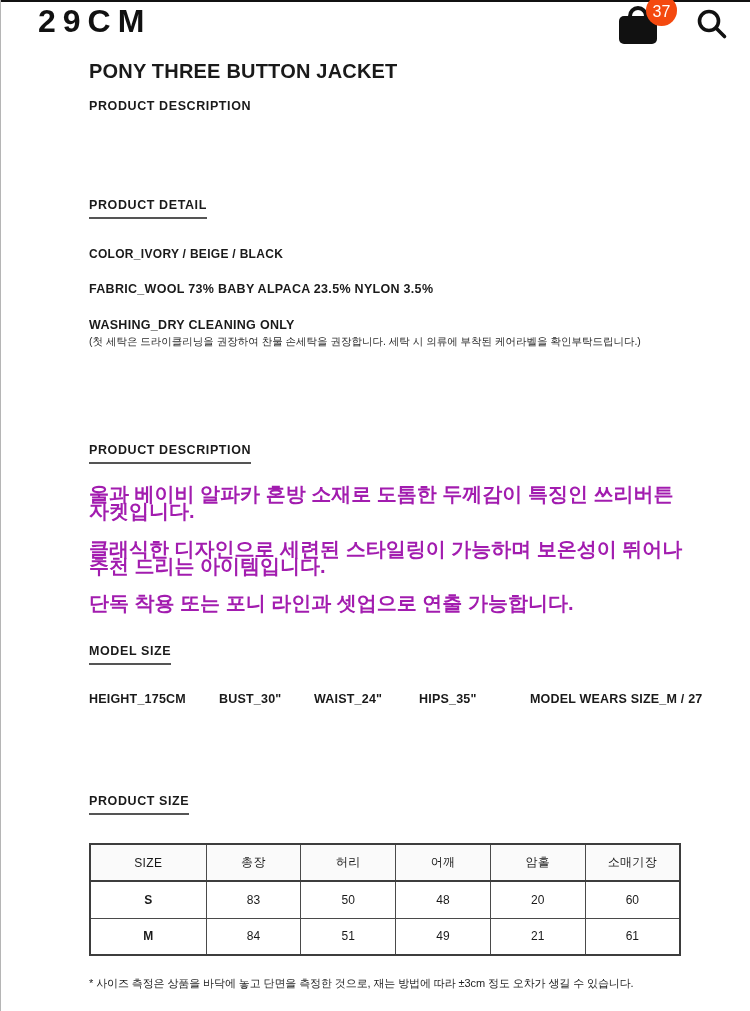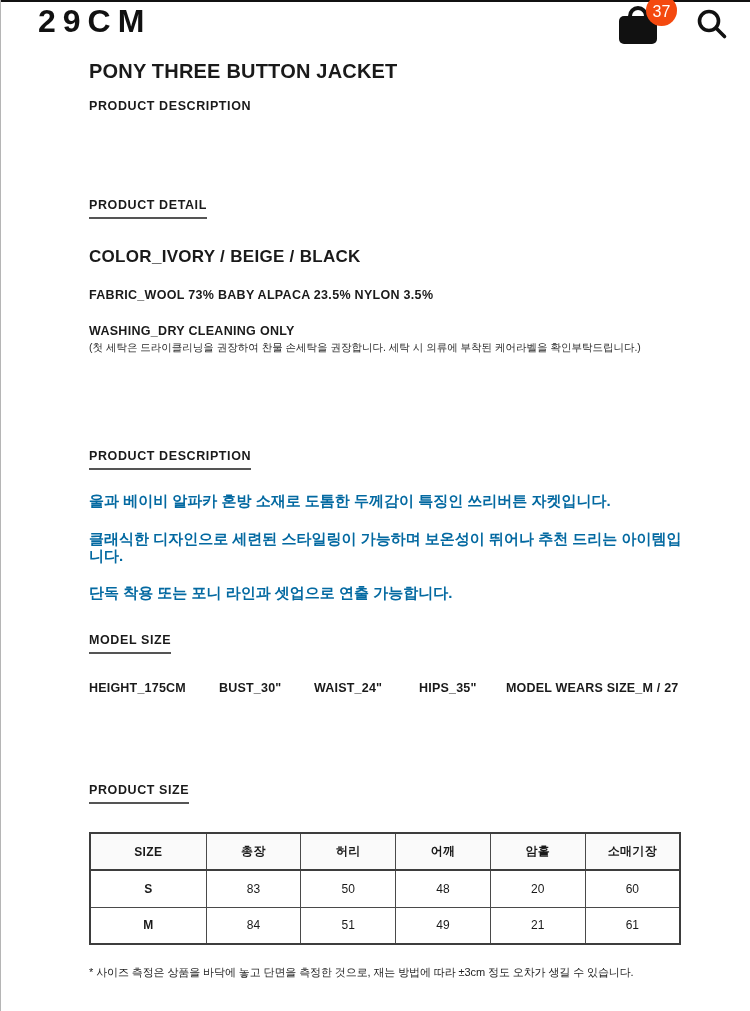--- a/index.html
+++ b/index.html
@@ -44,51 +44,51 @@
   
   .main { padding-left: 88px; padding-right: 56px; }
   .title { margin-top: 12px; font-size: 20px; font-weight: 700; letter-spacing: 0.2px; }
   .info-label { margin-top: 16px; font-size: 12.5px; font-weight: 700; letter-spacing: 0.6px; }
   .section-heading {
     display: inline-block;
     font-size: 12.5px; font-weight: 700; letter-spacing: 0.6px;
     padding-bottom: 5px; border-bottom: 2px solid #555;
   }
   .h-detail { margin-top: 85px; }
-  .line-color   { margin-top: 28px; font-size: 17px; font-weight: 700; letter-spacing: 0.3px; }
+  .line-color   { margin-top: 28px; font-size: 12px; font-weight: 700; letter-spacing: 0.3px; }
   .line-fabric  { margin-top: 21px; font-size: 12.5px; font-weight: 700; letter-spacing: 0.3px; }
   .line-washing { margin-top: 22px; font-size: 12.5px; font-weight: 700; letter-spacing: 0.3px; }
   .line-note    { margin-top: 3px;  font-size: 10.5px; font-weight: 400; color: #2a2a2a; }
   .h-desc { margin-top: 94px; }
-  .desc-p { font-size: 15px; font-weight: 700; line-height: 17px; color: #0369a1; }
+  .desc-p { font-size: 20px; font-weight: 700; line-height: 17px; color: #a21caf; }
   .p1 { margin-top: 22px; }
   .p2 { margin-top: 21px; }
   .p3 { margin-top: 20px; }
   .h-model { margin-top: 32px; }
   .model-row { position: relative; margin-top: 27px; height: 15px; }
   .model-row span {
     position: absolute; top: 0; white-space: nowrap;
     font-size: 12.5px; font-weight: 700; letter-spacing: 0.2px;
   }
   .ms0 { left: 0; }   .ms1 { left: 130px; } .ms2 { left: 225px; }
-  .ms3 { left: 330px; } .ms4 { left: 417px; }
+  .ms3 { left: 330px; } .ms4 { left: 441px; }
   .h-size { margin-top: 87px; }
   .size-table {
     margin-top: 28px;
     border-collapse: collapse; table-layout: fixed;
     width: 592px;
     border: 2px solid #3d3d3d;
   }
   .size-table col.c0 { width: 116px; }
   .size-table th, .size-table td {
     border: 1px solid #4a4a4a;
     height: 37px; text-align: center; vertical-align: middle;
     font-size: 12px;
   }
-  .size-table thead th { font-weight: 700; background: #fafafa; border-bottom: 2px solid #3d3d3d; letter-spacing: 0.3px; }
+  .size-table thead th { font-weight: 400; background: #fafafa; border-bottom: 2px solid #3d3d3d; letter-spacing: 0.3px; }
   .size-table td { font-weight: 400; }
   .size-table td.row-label { font-weight: 700; }
   .footnote { margin-top: 20px; font-size: 11px; font-weight: 400; color: #222; letter-spacing: -0.1px; }
 </style>
 </head>
 <body>
 
 <div class="top-line"></div>
 
 <div class="header">

